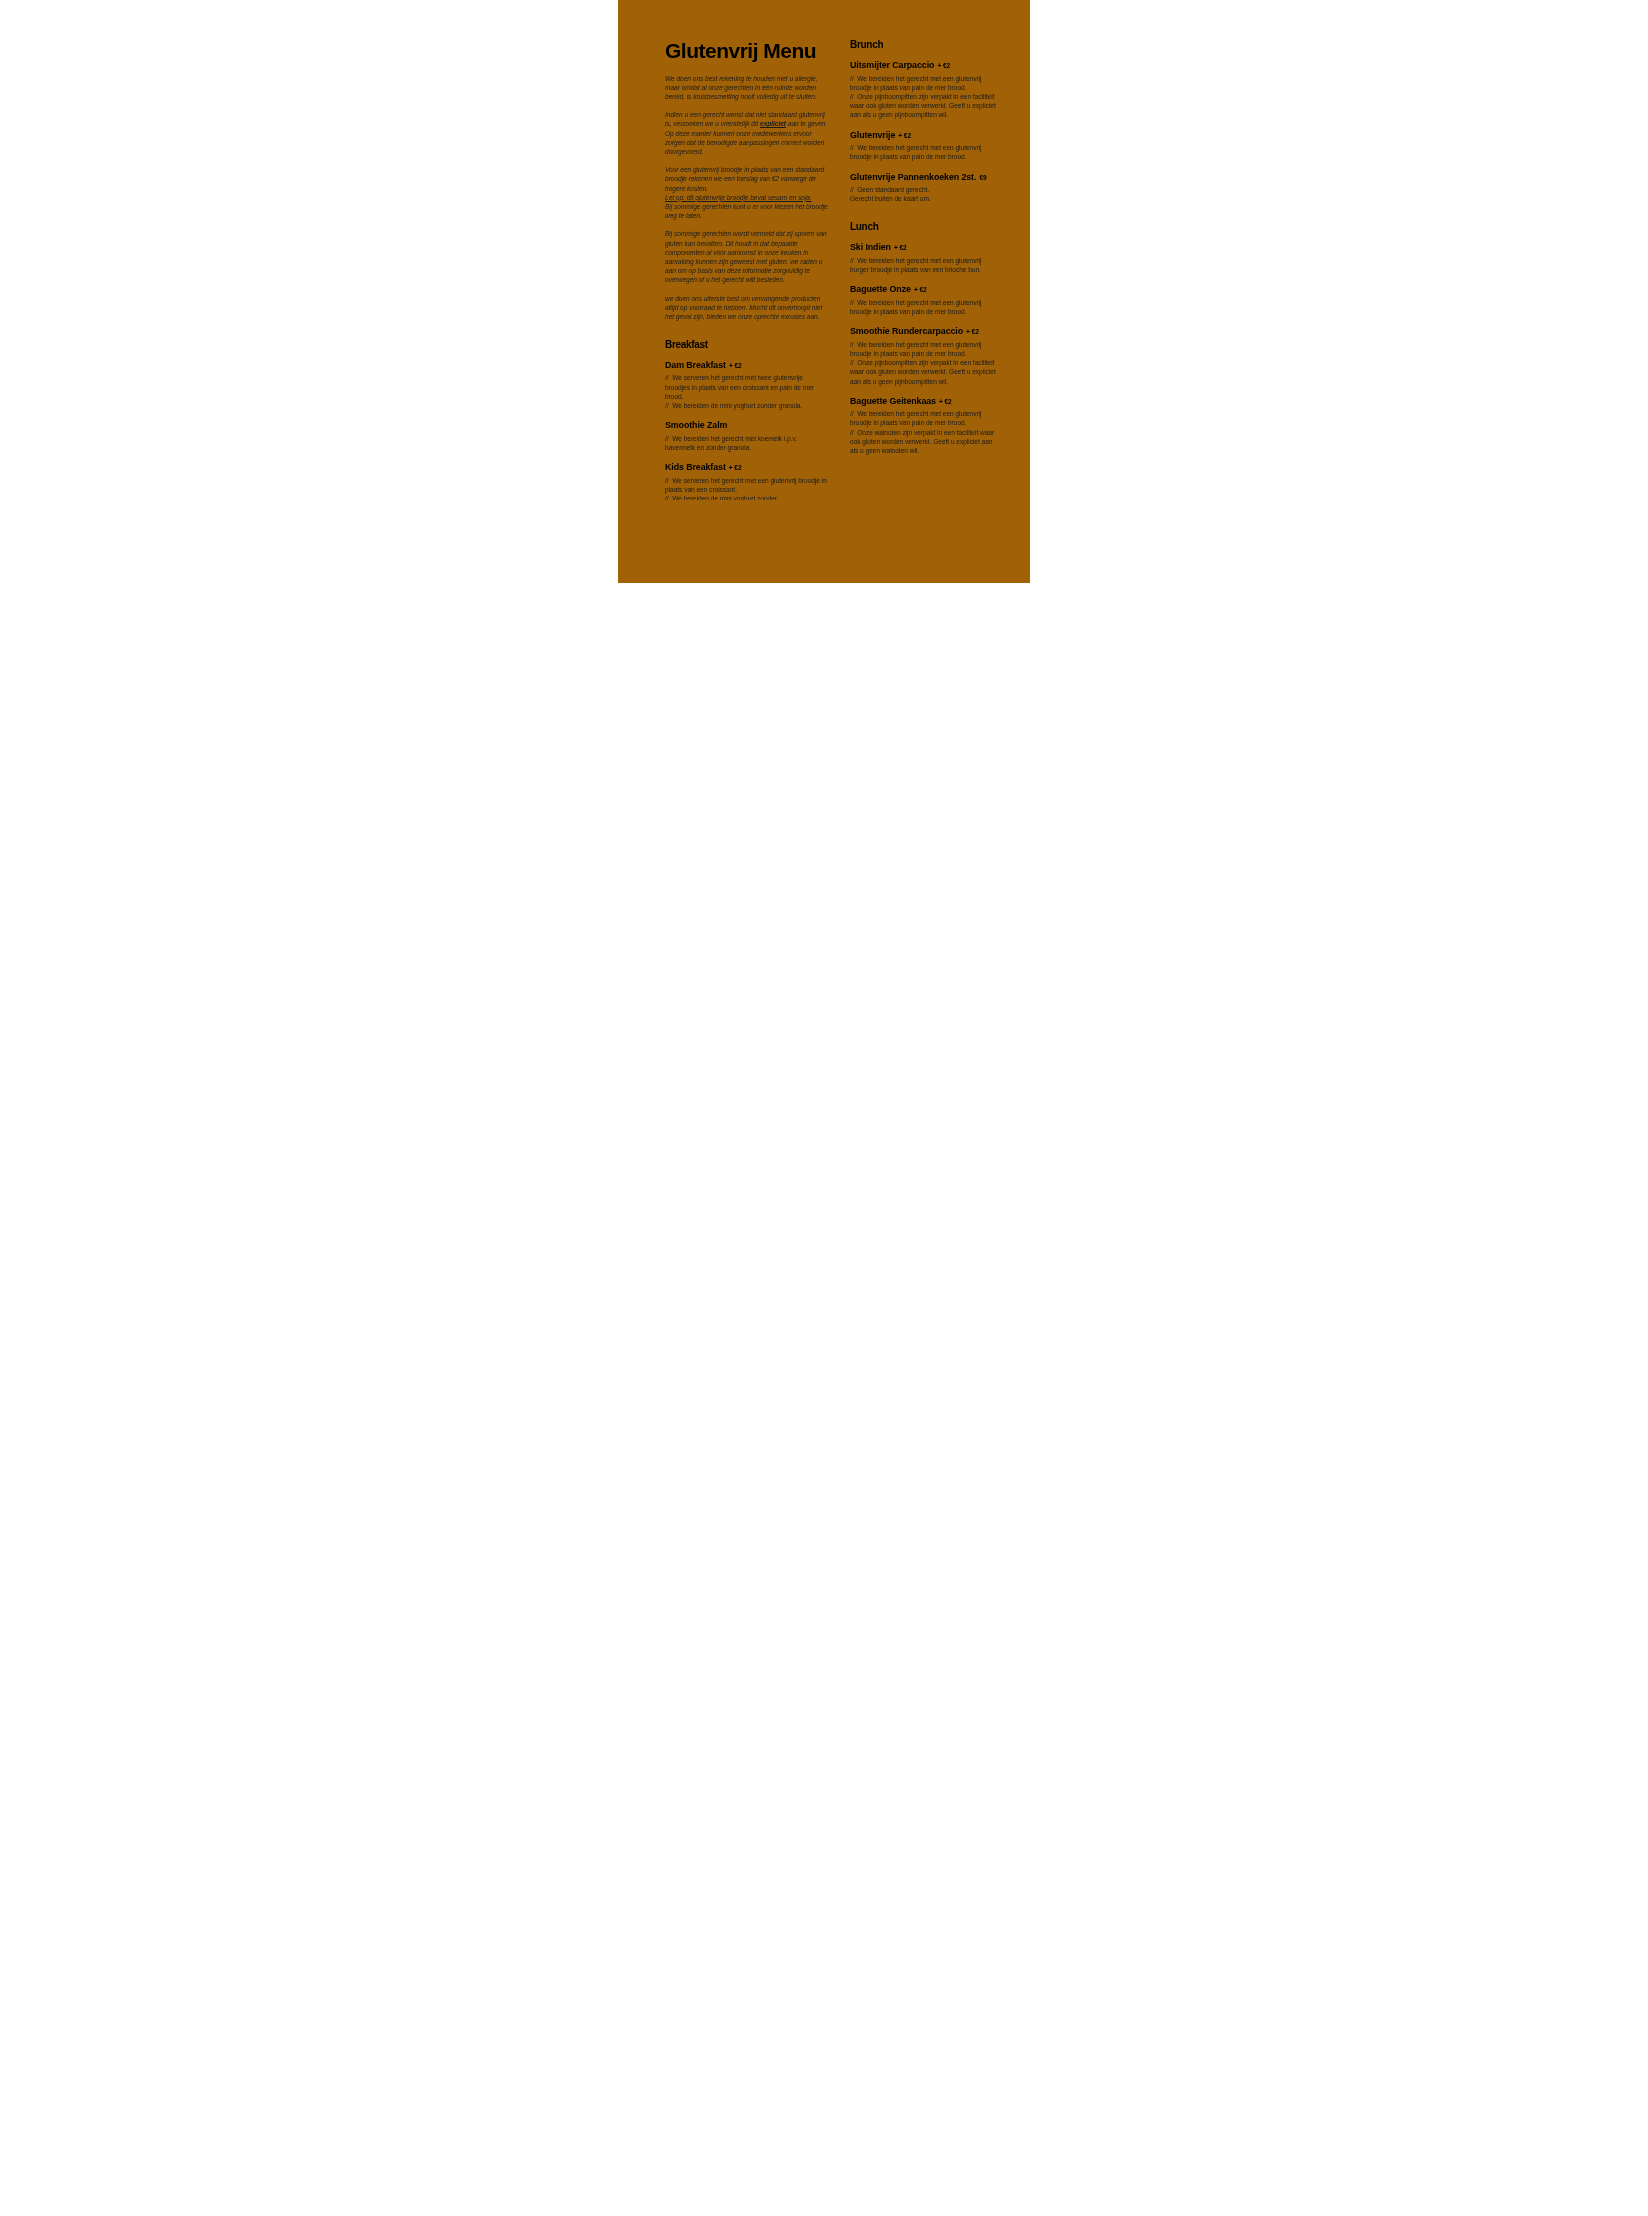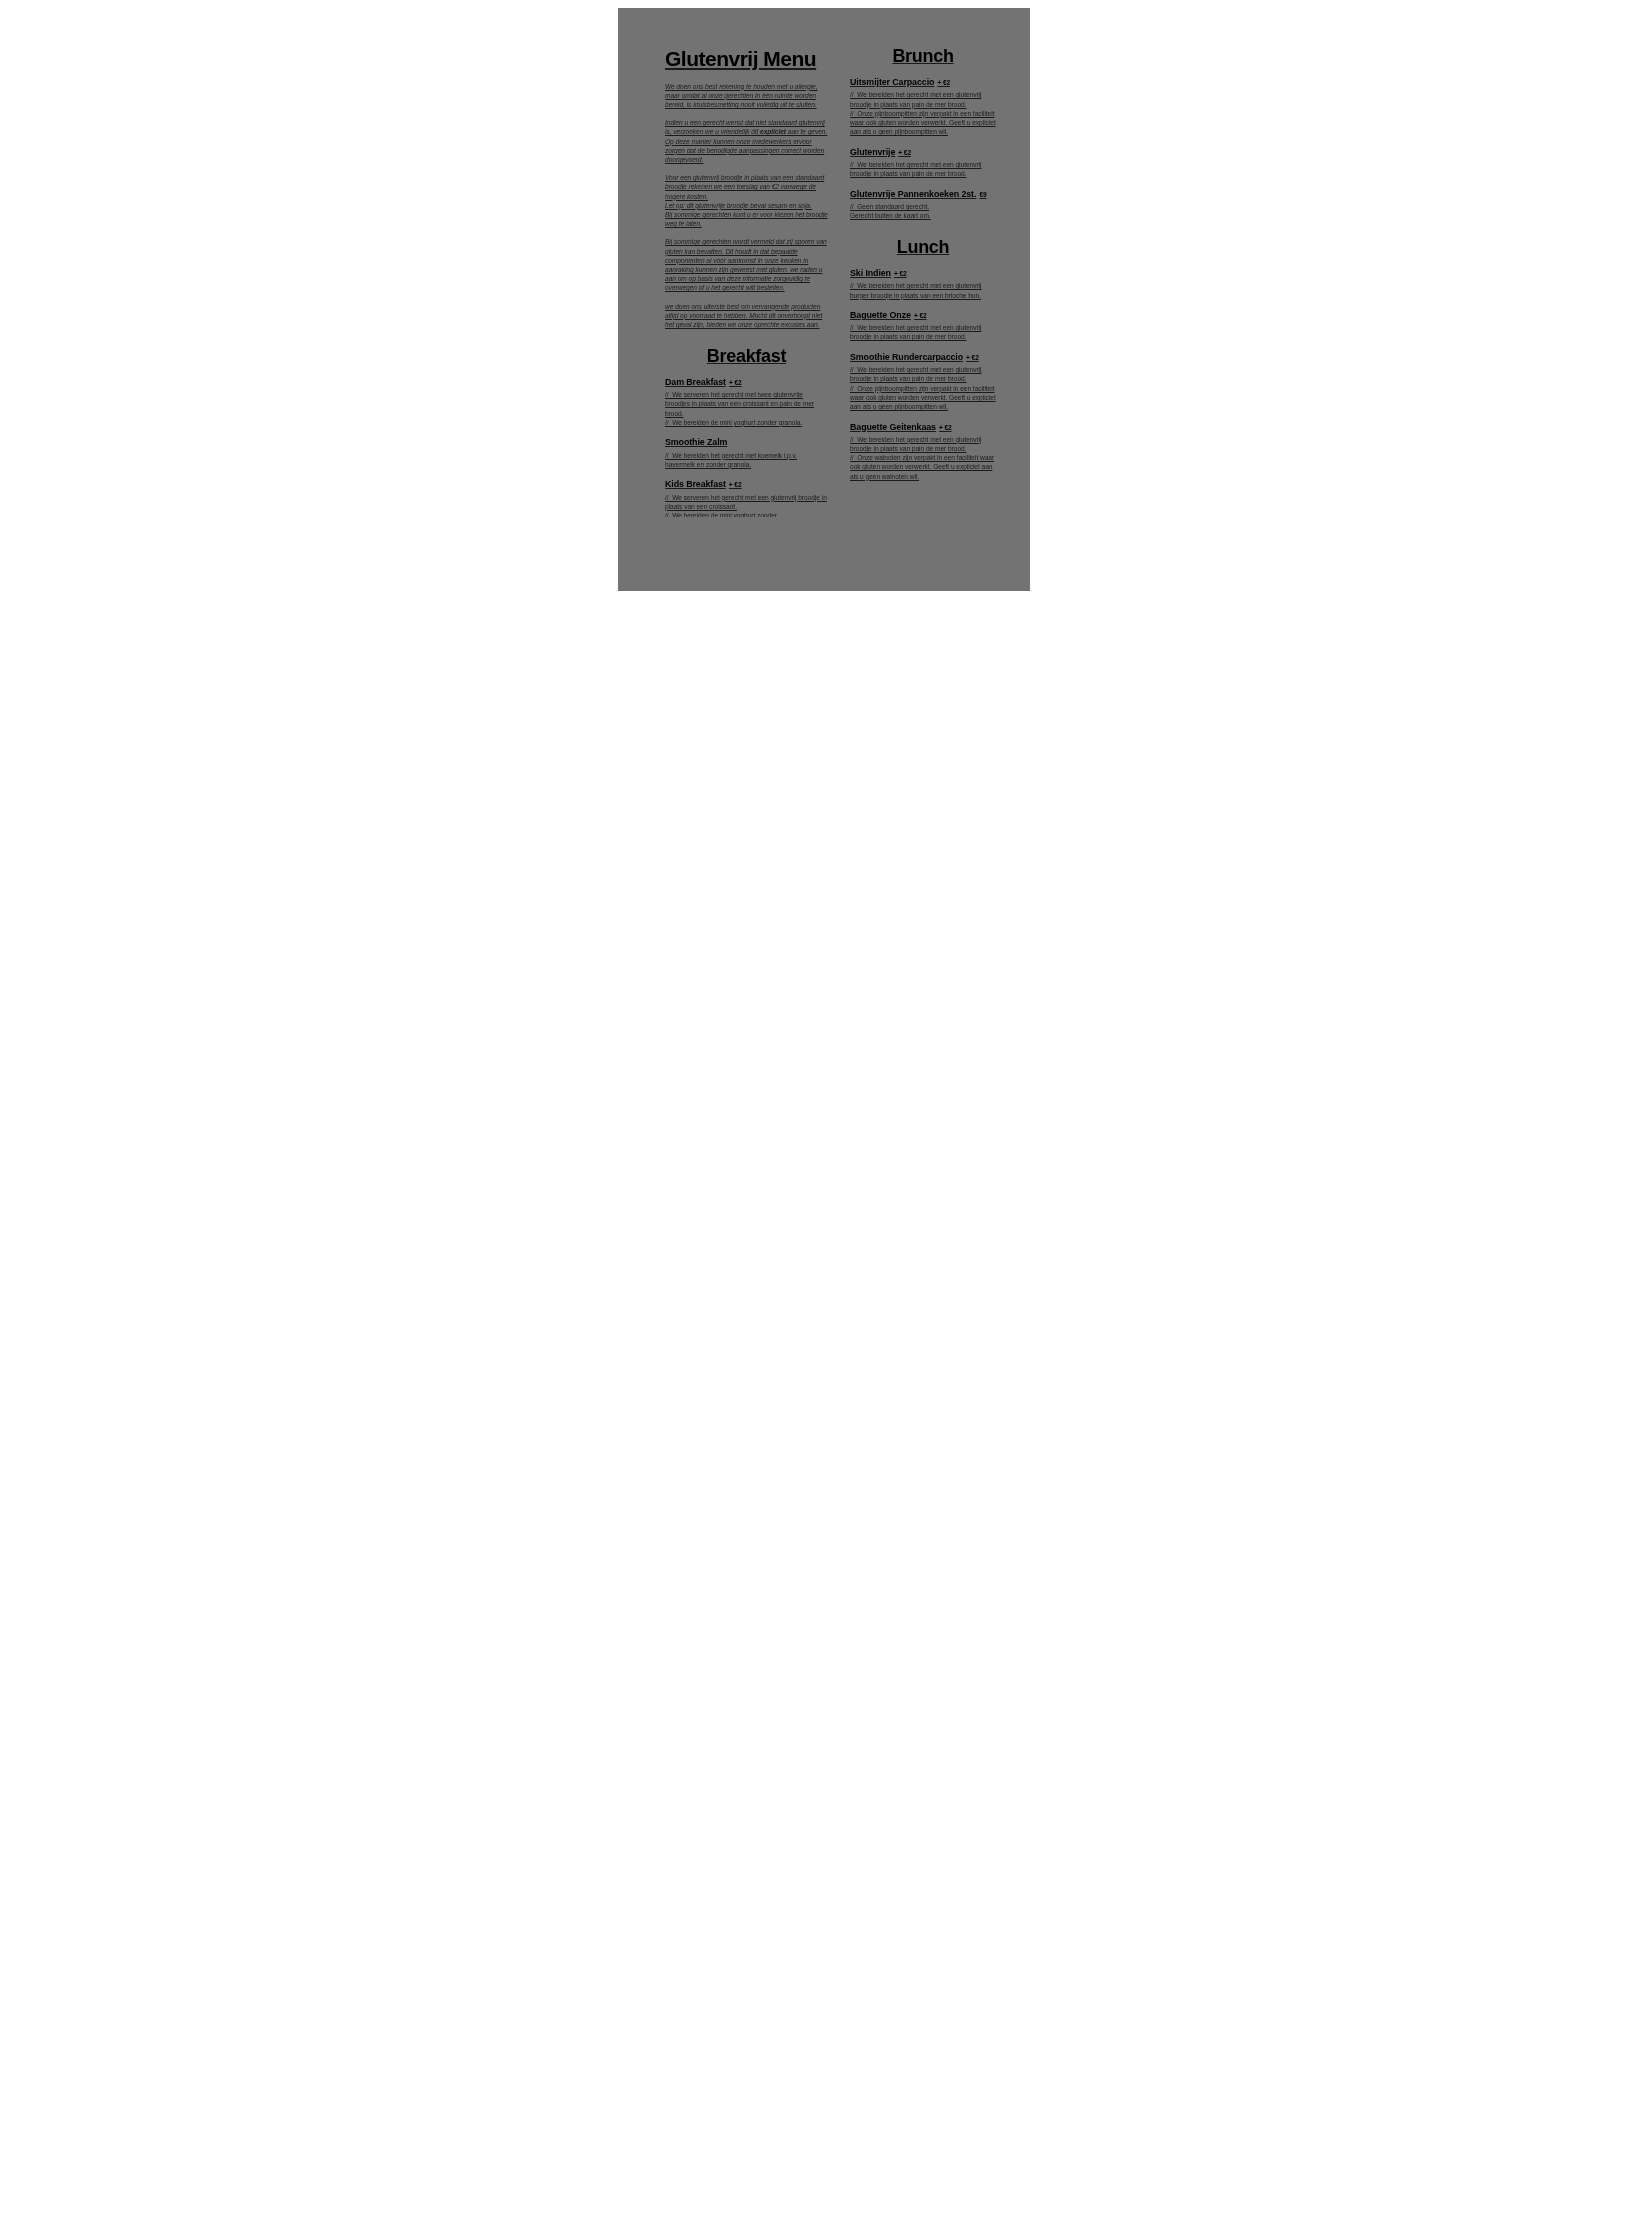--- a/index.html
+++ b/index.html
@@ -1,28 +1,27 @@
 <!DOCTYPE html>
 <html style="font-size:7px"><head>
 <meta charset="utf-8">
 <style>
   html, body { margin: 0; padding: 0; background: #ffffff; }
   .page {
     width: 412px;
     height: 583px;
-    margin: 8px auto;
-    background: #737373;
+    margin: 0 auto;
+    background: #a16207;
     box-sizing: border-box;
     padding: 39px 34px 0 47px;
     display: flex;
     gap: 22px;
     overflow: hidden;
     font-family: "Liberation Sans", "DejaVu Sans", sans-serif;
     color: #1b1b1b;
-    text-decoration: underline;
   }
   .col-left { flex: 0 0 163px; }
   .col-right { flex: 1 1 auto; min-width: 0; }
 
   .title {
     font-size: 21px;
     line-height: 1.1;
     font-weight: 700;
     color: #000000;
     letter-spacing: -0.5px;
@@ -37,27 +36,26 @@
     margin: 0 0 8.9px 0;
   }
   .blk { display: block; }
   .u  { text-decoration: underline; text-underline-offset: 0.9px; }
   .bu { font-weight: 700; text-decoration: underline; text-underline-offset: 0.9px; }
 
   .menu-section { margin-top: 17.7px; }
   .col-right .menu-section:first-child { margin-top: 0; }
 
   .section-heading {
-    font-size: 18px;
+    font-size: 10px;
     font-weight: 700;
     color: #000000;
     letter-spacing: -0.3px;
     line-height: 1.1;
     margin: 0 0 1.8px 0;
-    text-align: center;
   }
 
   .item { margin-top: 10.2px; }
   .menu-section .item:first-child { margin-top: 1.8px; }
 
   .item-name {
     font-size: 8.9px;
     font-weight: 700;
     color: #000000;
     letter-spacing: -0.1px;

